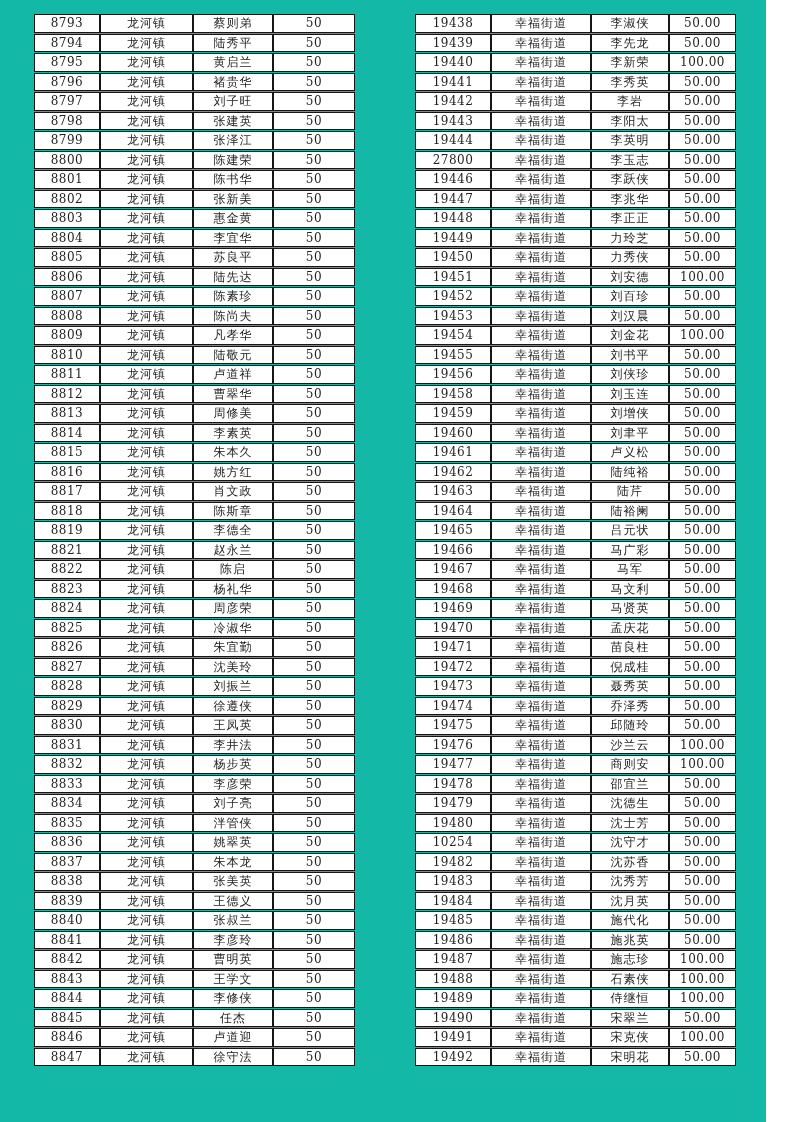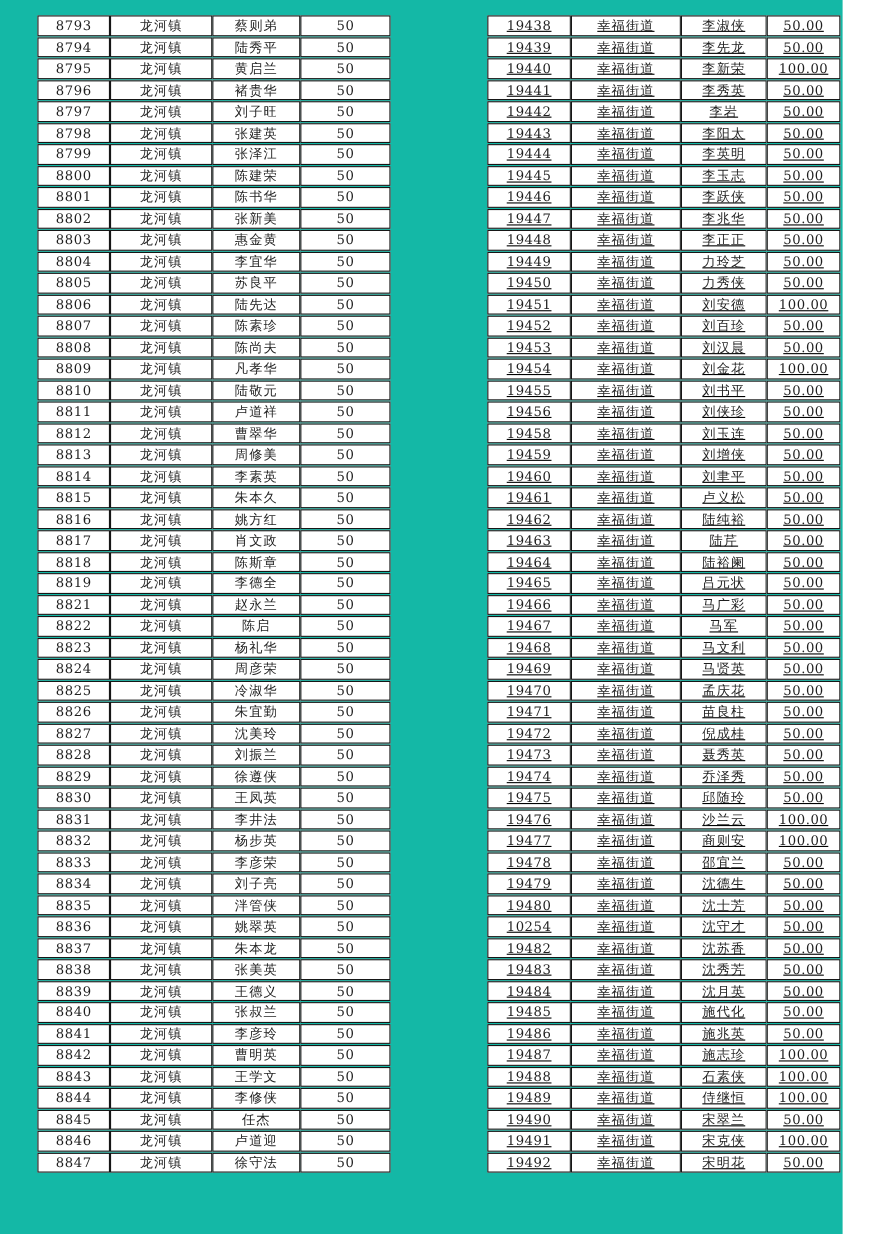--- a/index.html
+++ b/index.html
@@ -7,21 +7,21 @@
     width:793px;height:1122px;background:#ffffff;
     font-family:"DejaVu Serif","Liberation Serif",serif;
   }
   .page{position:relative;width:766px;height:1122px;background:#14b8a6;overflow:hidden;}
   table.roster{
     position:absolute;top:13px;
     border-collapse:separate;border-spacing:0 1px;
     table-layout:fixed;
   }
   table.roster.left{left:34px;width:321px;}
-  table.roster.right{left:443px;width:321px;text-decoration:underline;}
+  table.roster.right{left:415px;width:321px;}
   table.roster td{
     border:1px solid #161616;
     height:16.5px;line-height:16.5px;
     font-size:12px;color:#1f1f1f;
     text-align:center;vertical-align:middle;
     padding:0;white-space:nowrap;overflow:hidden;
     background:#ffffff;
   }
   td[data-name="region-cell"], td[data-name="name-cell"]{letter-spacing:1px;}
   td[data-name="amount-cell"], td[data-name="serial-cell"]{letter-spacing:0.5px;}
@@ -412,21 +412,21 @@
           <td data-name="name-cell">李阳太</td>
           <td data-name="amount-cell">50.00</td>
         </tr>
         <tr data-name="table-row">
           <td data-name="serial-cell">19444</td>
           <td data-name="region-cell">幸福街道</td>
           <td data-name="name-cell">李英明</td>
           <td data-name="amount-cell">50.00</td>
         </tr>
         <tr data-name="table-row">
-          <td data-name="serial-cell">19445</td>
+          <td data-name="serial-cell">27800</td>
           <td data-name="region-cell">幸福街道</td>
           <td data-name="name-cell">李玉志</td>
           <td data-name="amount-cell">50.00</td>
         </tr>
         <tr data-name="table-row">
           <td data-name="serial-cell">19446</td>
           <td data-name="region-cell">幸福街道</td>
           <td data-name="name-cell">李跃侠</td>
           <td data-name="amount-cell">50.00</td>
         </tr>

